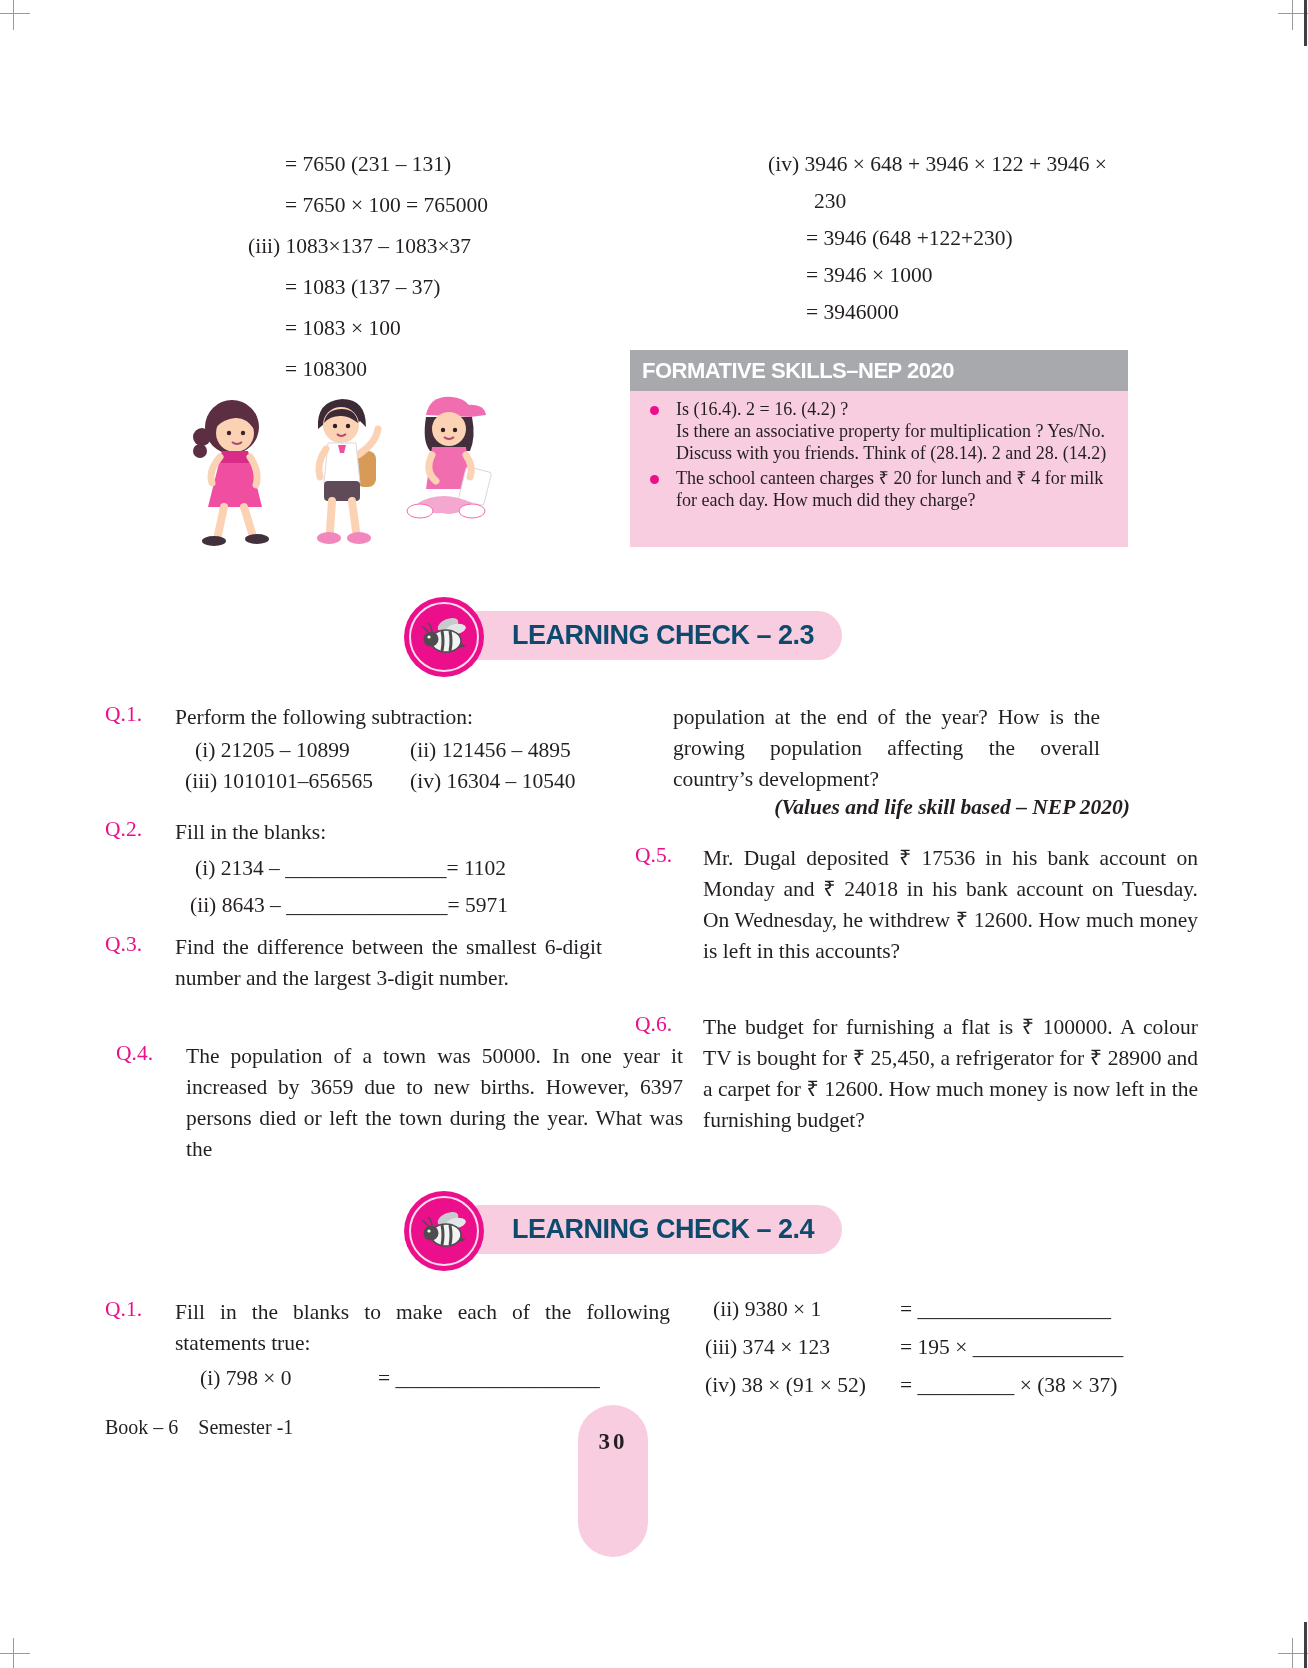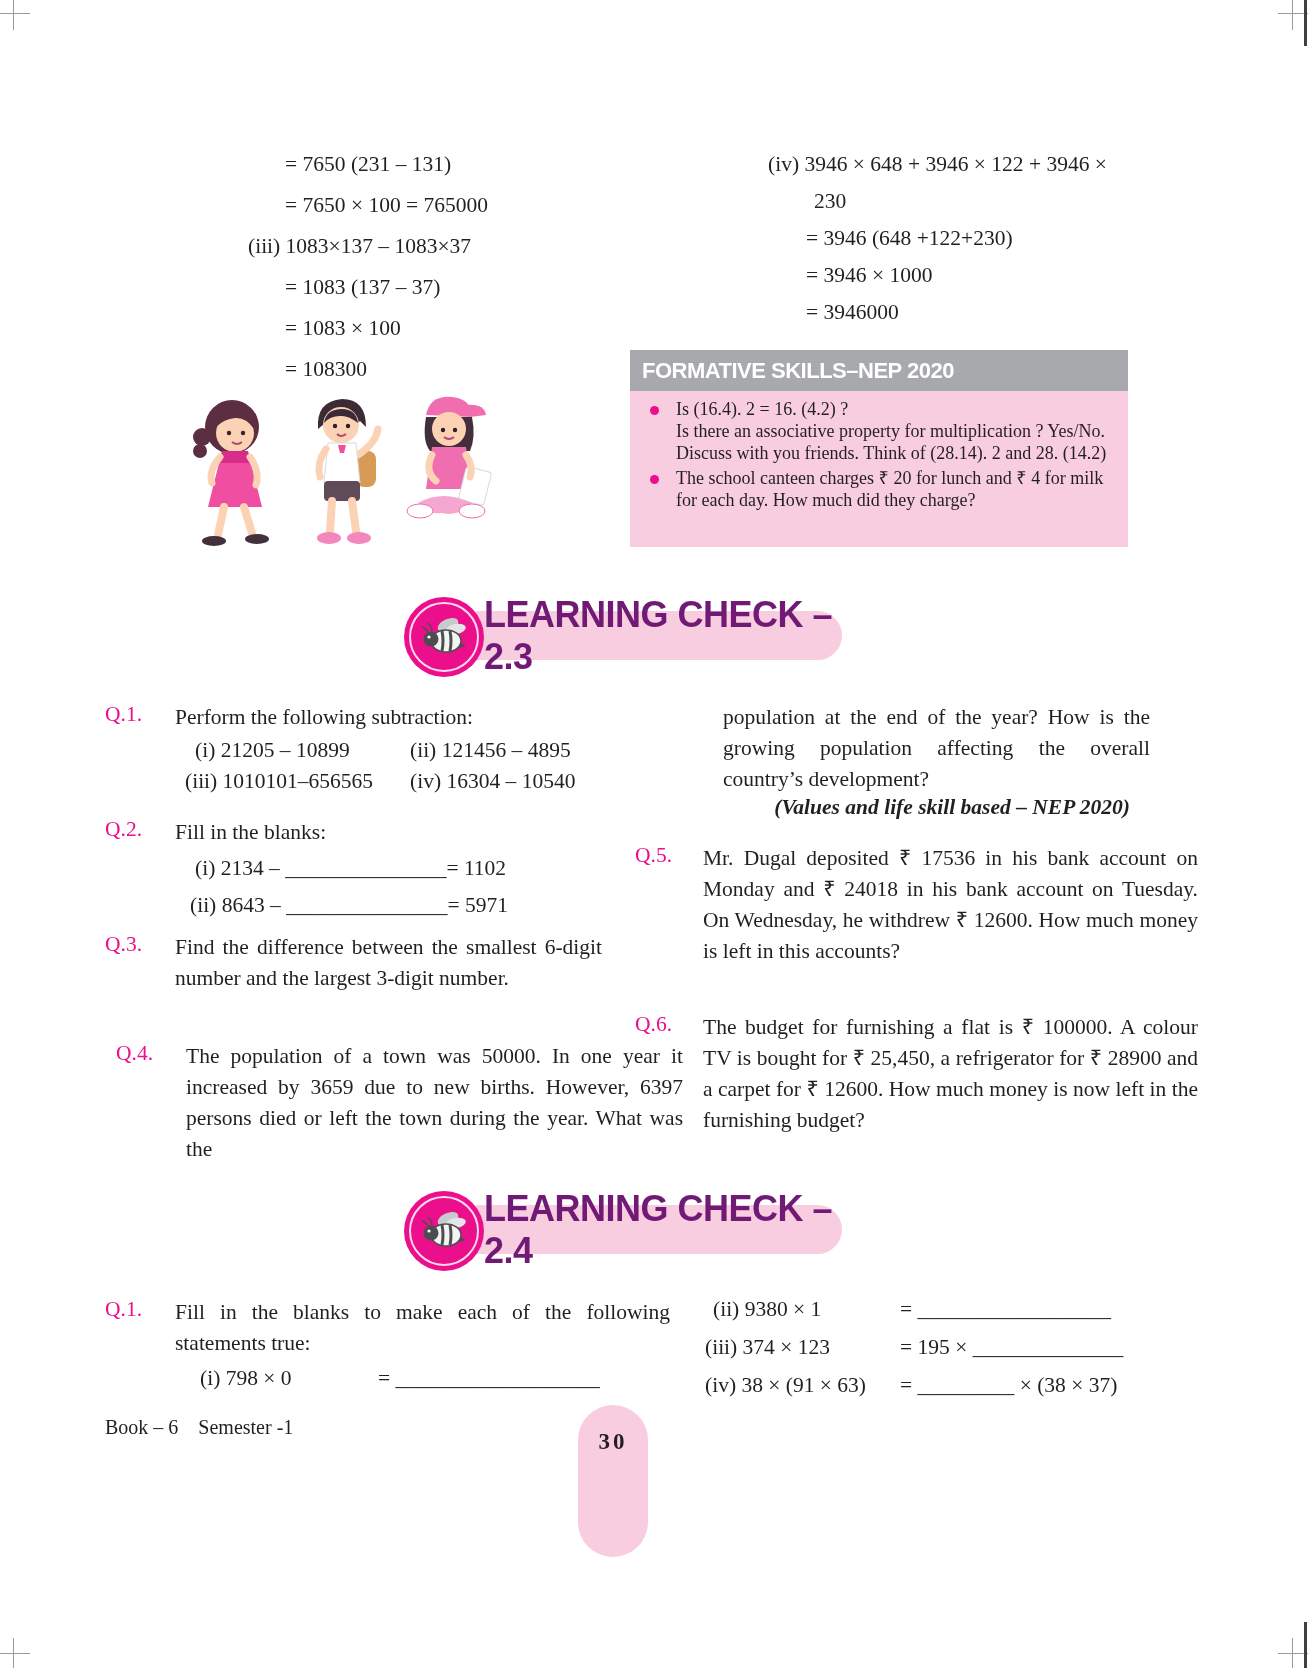--- a/index.html
+++ b/index.html
@@ -49,21 +49,21 @@
 
   
   .lc { position:absolute; left:404px; width:440px; height:80px; }
   .lc-pill {
     position:absolute; left:50px; top:14px; width:388px; height:49px;
     background:#f8cde0; border-radius:25px;
     display:flex; align-items:center; justify-content:center;
   }
   .lc-title {
     font-family:"Liberation Sans", sans-serif; font-weight:700;
-    font-size:36px; color:#701a75; letter-spacing:-0.5px; padding-left:30px;
+    font-size:27px; color:#0c4a6e; letter-spacing:-0.5px; padding-left:30px;
   }
   .lc-circle {
     position:absolute; left:0; top:0; width:80px; height:80px;
     border-radius:50%; background:#ec0f8c;
     display:flex; align-items:center; justify-content:center;
   }
   .lc-circle::after {
     content:""; position:absolute; inset:5px; border:2.5px solid rgba(255,255,255,.85);
     border-radius:50%;
   }
@@ -241,21 +241,21 @@
   <div class="qblock" style="top:932px;left:105px;width:497px;">
     <span class="qlabel">Q.3.</span>
     <p class="qtext" style="width:427px;">Find the difference between the smallest 6-digit number and the largest 3-digit number.</p>
   </div>
 
   <div class="qblock" style="top:1041px;left:116px;width:497px;">
     <span class="qlabel">Q.4.</span>
     <p class="qtext" style="width:497px;">The population of a town was 50000. In one year it increased by 3659 due to new births. However, 6397 persons died or left the town during the year. What was the</p>
   </div>
 
-  <div class="qblock rcol" style="top:702px;left:723px;width:427px;">
+  <div class="qblock rcol" style="top:702px;left:673px;width:427px;">
     <p class="qtext" style="margin-left:0;">population at the end of the year? How is the growing population affecting the overall country’s development?</p>
   </div>
   <div class="qblock rcol note" style="top:795px;left:703px;width:427px;">(Values and life skill based – NEP 2020)</div>
 
   <div class="qblock rcol" style="top:843px;left:635px;width:495px;">
     <span class="qlabel">Q.5.</span>
     <p class="qtext" style="width:495px;">Mr. Dugal deposited ₹ 17536 in his bank account on Monday and ₹ 24018 in his bank account on Tuesday. On Wednesday, he withdrew ₹ 12600. How much money is left in this accounts?</p>
   </div>
 
   <div class="qblock rcol" style="top:1012px;left:635px;width:495px;">
@@ -295,21 +295,21 @@
   <div class="qblock rcol" style="top:1297px;left:705px;width:425px;">
     <div class="eqrow">
       <span class="expr" style="width:195px;padding-left:8px;">(ii) 9380 × 1</span>
       <span>= __________________</span>
     </div>
     <div class="eqrow">
       <span class="expr" style="width:195px;">(iii) 374 × 123</span>
       <span>= 195 × ______________</span>
     </div>
     <div class="eqrow">
-      <span class="expr" style="width:195px;">(iv) 38 × (91 × 63)</span>
+      <span class="expr" style="width:195px;">(iv) 38 × (91 × 52)</span>
       <span>= _________ × (38 × 37)</span>
     </div>
   </div>
 
   <div class="footer-left">Book – 6    Semester -1</div>
   <div class="page-pill">
     <span>30</span>
   </div>
 
 </div>

